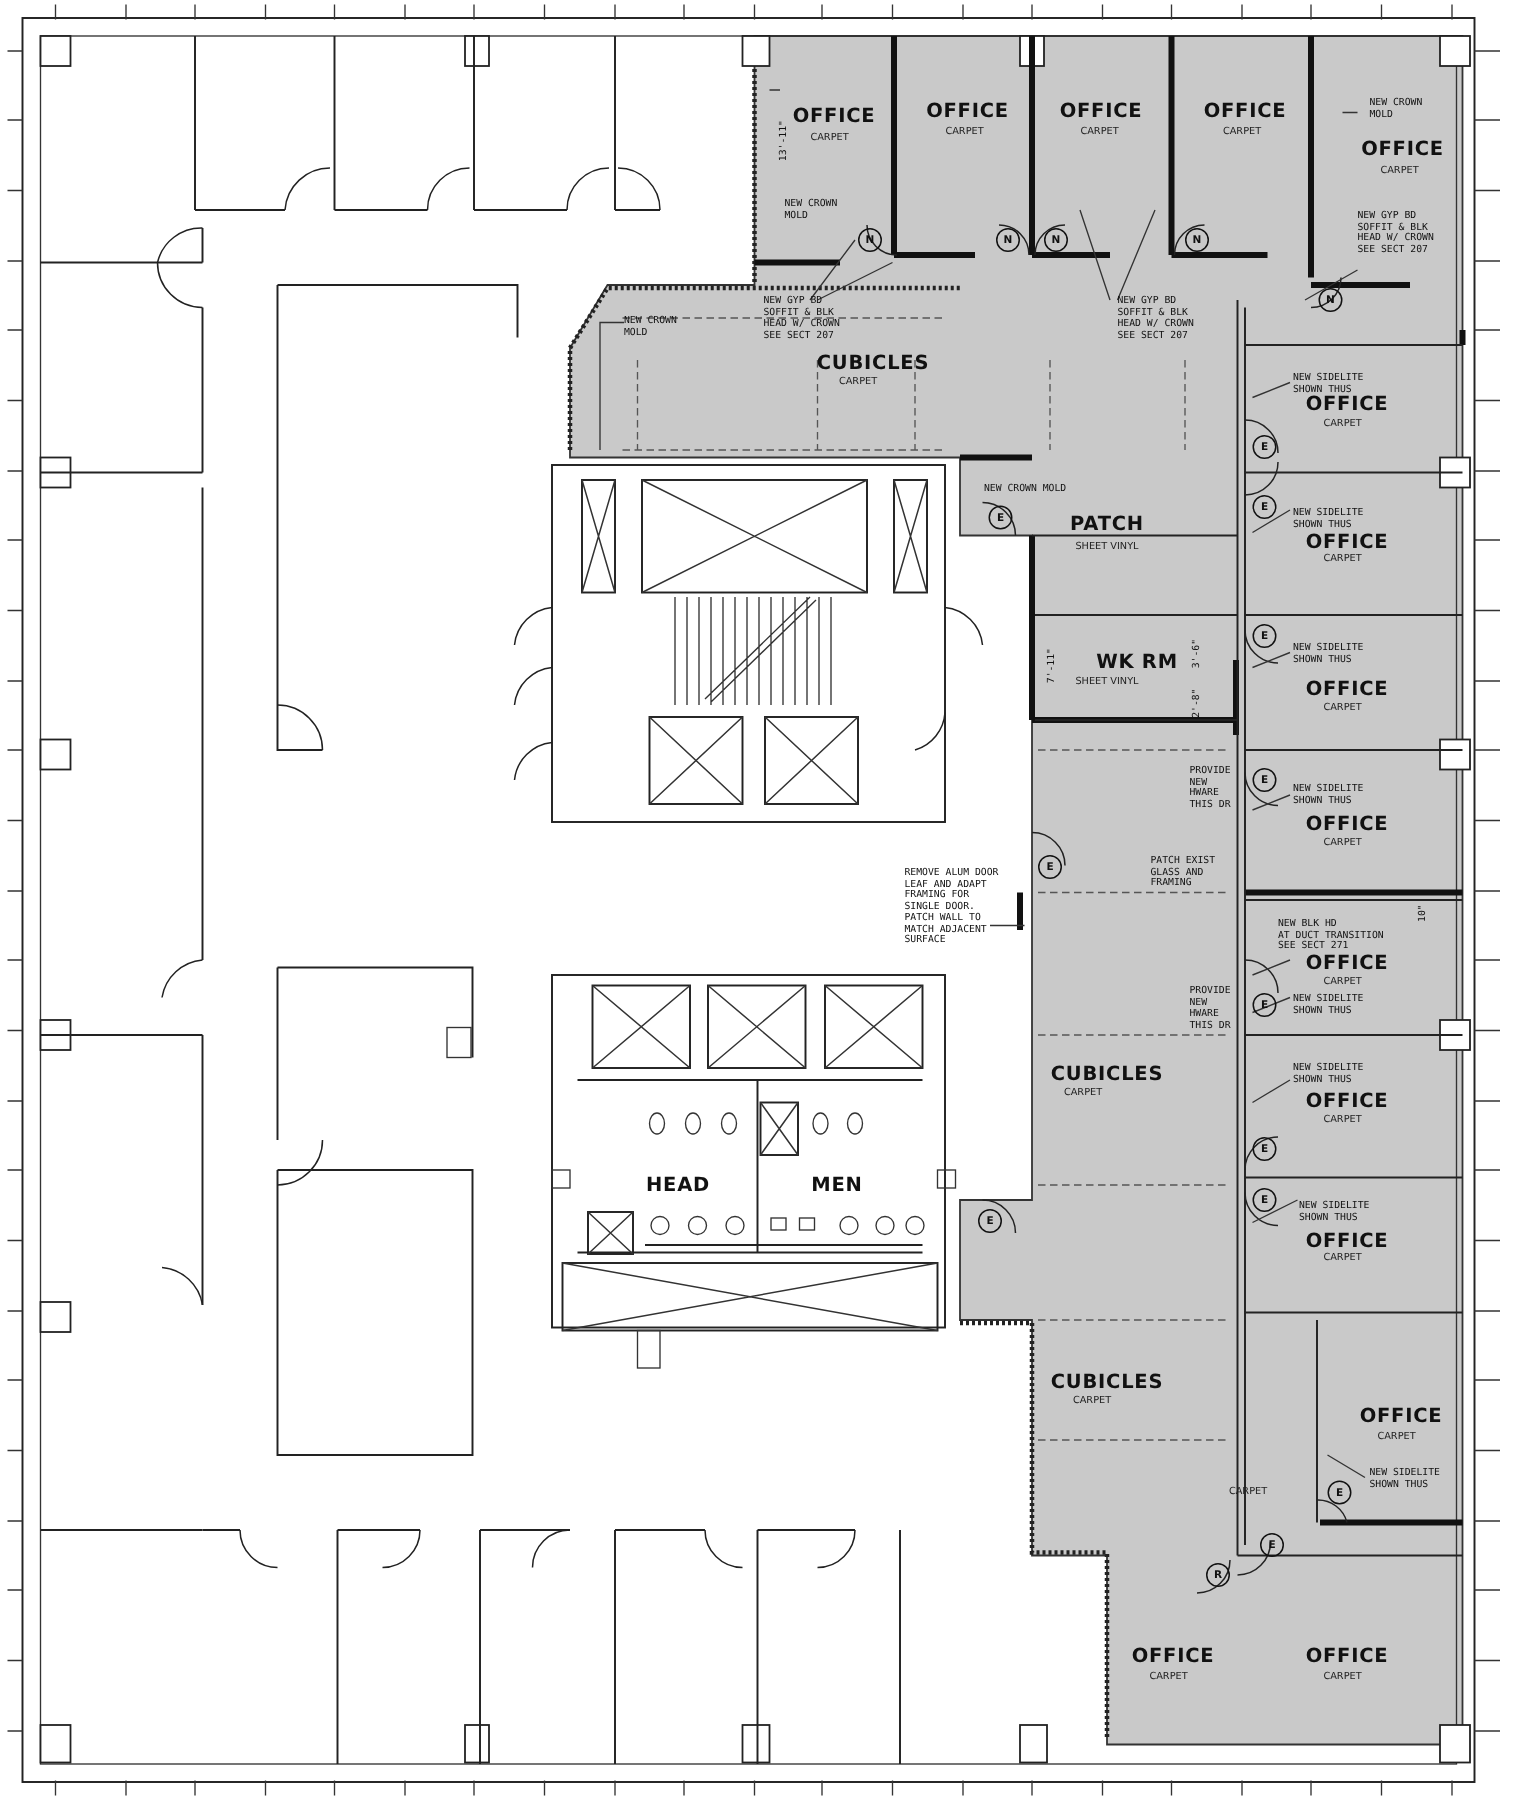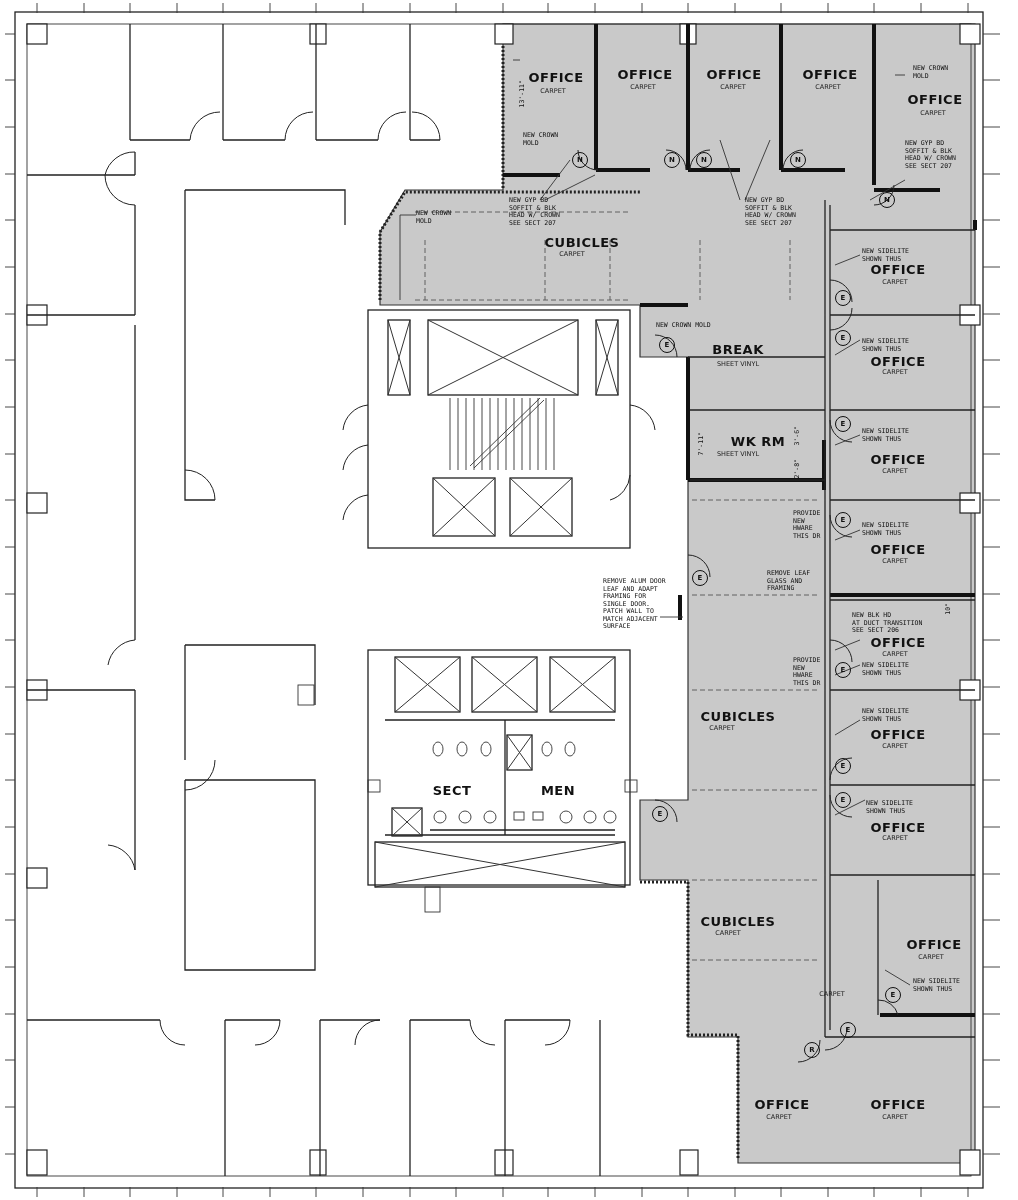--- a/index.html
+++ b/index.html
@@ -161,21 +161,21 @@
 </div>
 <div>
   <div class="room-label" style="left:935px;top:92px;">OFFICE</div>
   <div class="room-sub" style="left:933px;top:109px;">CARPET</div>
 </div>
 <div>
   <div class="room-label" style="left:582px;top:235px;">CUBICLES</div>
   <div class="room-sub" style="left:572px;top:250px;">CARPET</div>
 </div>
 <div>
-  <div class="room-label" style="left:738px;top:342px;">BREAK</div>
+  <div class="room-label" style="left:738px;top:342px;">PATCH</div>
   <div class="room-sub" style="left:738px;top:360px;">SHEET VINYL</div>
 </div>
 <div>
   <div class="room-label" style="left:758px;top:434px;">WK RM</div>
   <div class="room-sub" style="left:738px;top:450px;">SHEET VINYL</div>
 </div>
 <div>
   <div class="room-label" style="left:898px;top:262px;">OFFICE</div>
   <div class="room-sub" style="left:895px;top:278px;">CARPET</div>
 </div>
@@ -217,21 +217,21 @@
 </div>
 <div class="room-sub" style="left:832px;top:990px;">CARPET</div>
 <div>
   <div class="room-label" style="left:782px;top:1097px;">OFFICE</div>
   <div class="room-sub" style="left:779px;top:1113px;">CARPET</div>
 </div>
 <div>
   <div class="room-label" style="left:898px;top:1097px;">OFFICE</div>
   <div class="room-sub" style="left:895px;top:1113px;">CARPET</div>
 </div>
-<div class="room-label" style="left:452px;top:783px;">SECT</div>
+<div class="room-label" style="left:452px;top:783px;">HEAD</div>
 <div class="room-label" style="left:558px;top:783px;">MEN</div>
 
 <div class="note" style="left:523px;top:132px;">NEW CROWN
 MOLD</div>
 <div class="note" style="left:913px;top:65px;">NEW CROWN
 MOLD</div>
 <div class="note" style="left:416px;top:210px;">NEW CROWN
 MOLD</div>
 <div class="note" style="left:656px;top:322px;">NEW CROWN MOLD</div>
 <div class="note" style="left:509px;top:197px;">NEW GYP BD
@@ -263,33 +263,33 @@
 <div class="note" style="left:913px;top:978px;">NEW SIDELITE
 SHOWN THUS</div>
 <div class="note" style="left:793px;top:510px;">PROVIDE
 NEW
 HWARE
 THIS DR</div>
 <div class="note" style="left:793px;top:657px;">PROVIDE
 NEW
 HWARE
 THIS DR</div>
-<div class="note" style="left:767px;top:570px;">REMOVE LEAF
+<div class="note" style="left:767px;top:570px;">PATCH EXIST
 GLASS AND
 FRAMING</div>
 <div class="note" style="left:603px;top:578px;">REMOVE ALUM DOOR
 LEAF AND ADAPT
 FRAMING FOR
 SINGLE DOOR.
 PATCH WALL TO
 MATCH ADJACENT
 SURFACE</div>
 <div class="note" style="left:852px;top:612px;">NEW BLK HD
 AT DUCT TRANSITION
-SEE SECT 206</div>
+SEE SECT 271</div>
 
 <div class="note" style="left:509px;top:90px;transform:rotate(-90deg);">13'-11"</div>
 <div class="note" style="left:690px;top:440px;transform:rotate(-90deg);">7'-11"</div>
 <div class="note" style="left:788px;top:432px;transform:rotate(-90deg);">3'-6"</div>
 <div class="note" style="left:788px;top:465px;transform:rotate(-90deg);">2'-8"</div>
 <div class="note" style="left:943px;top:605px;transform:rotate(-90deg);">10"</div>
 
 <div class="tag" style="left:580px;top:160px;">N</div>
 <div class="tag" style="left:672px;top:160px;">N</div>
 <div class="tag" style="left:704px;top:160px;">N</div>

